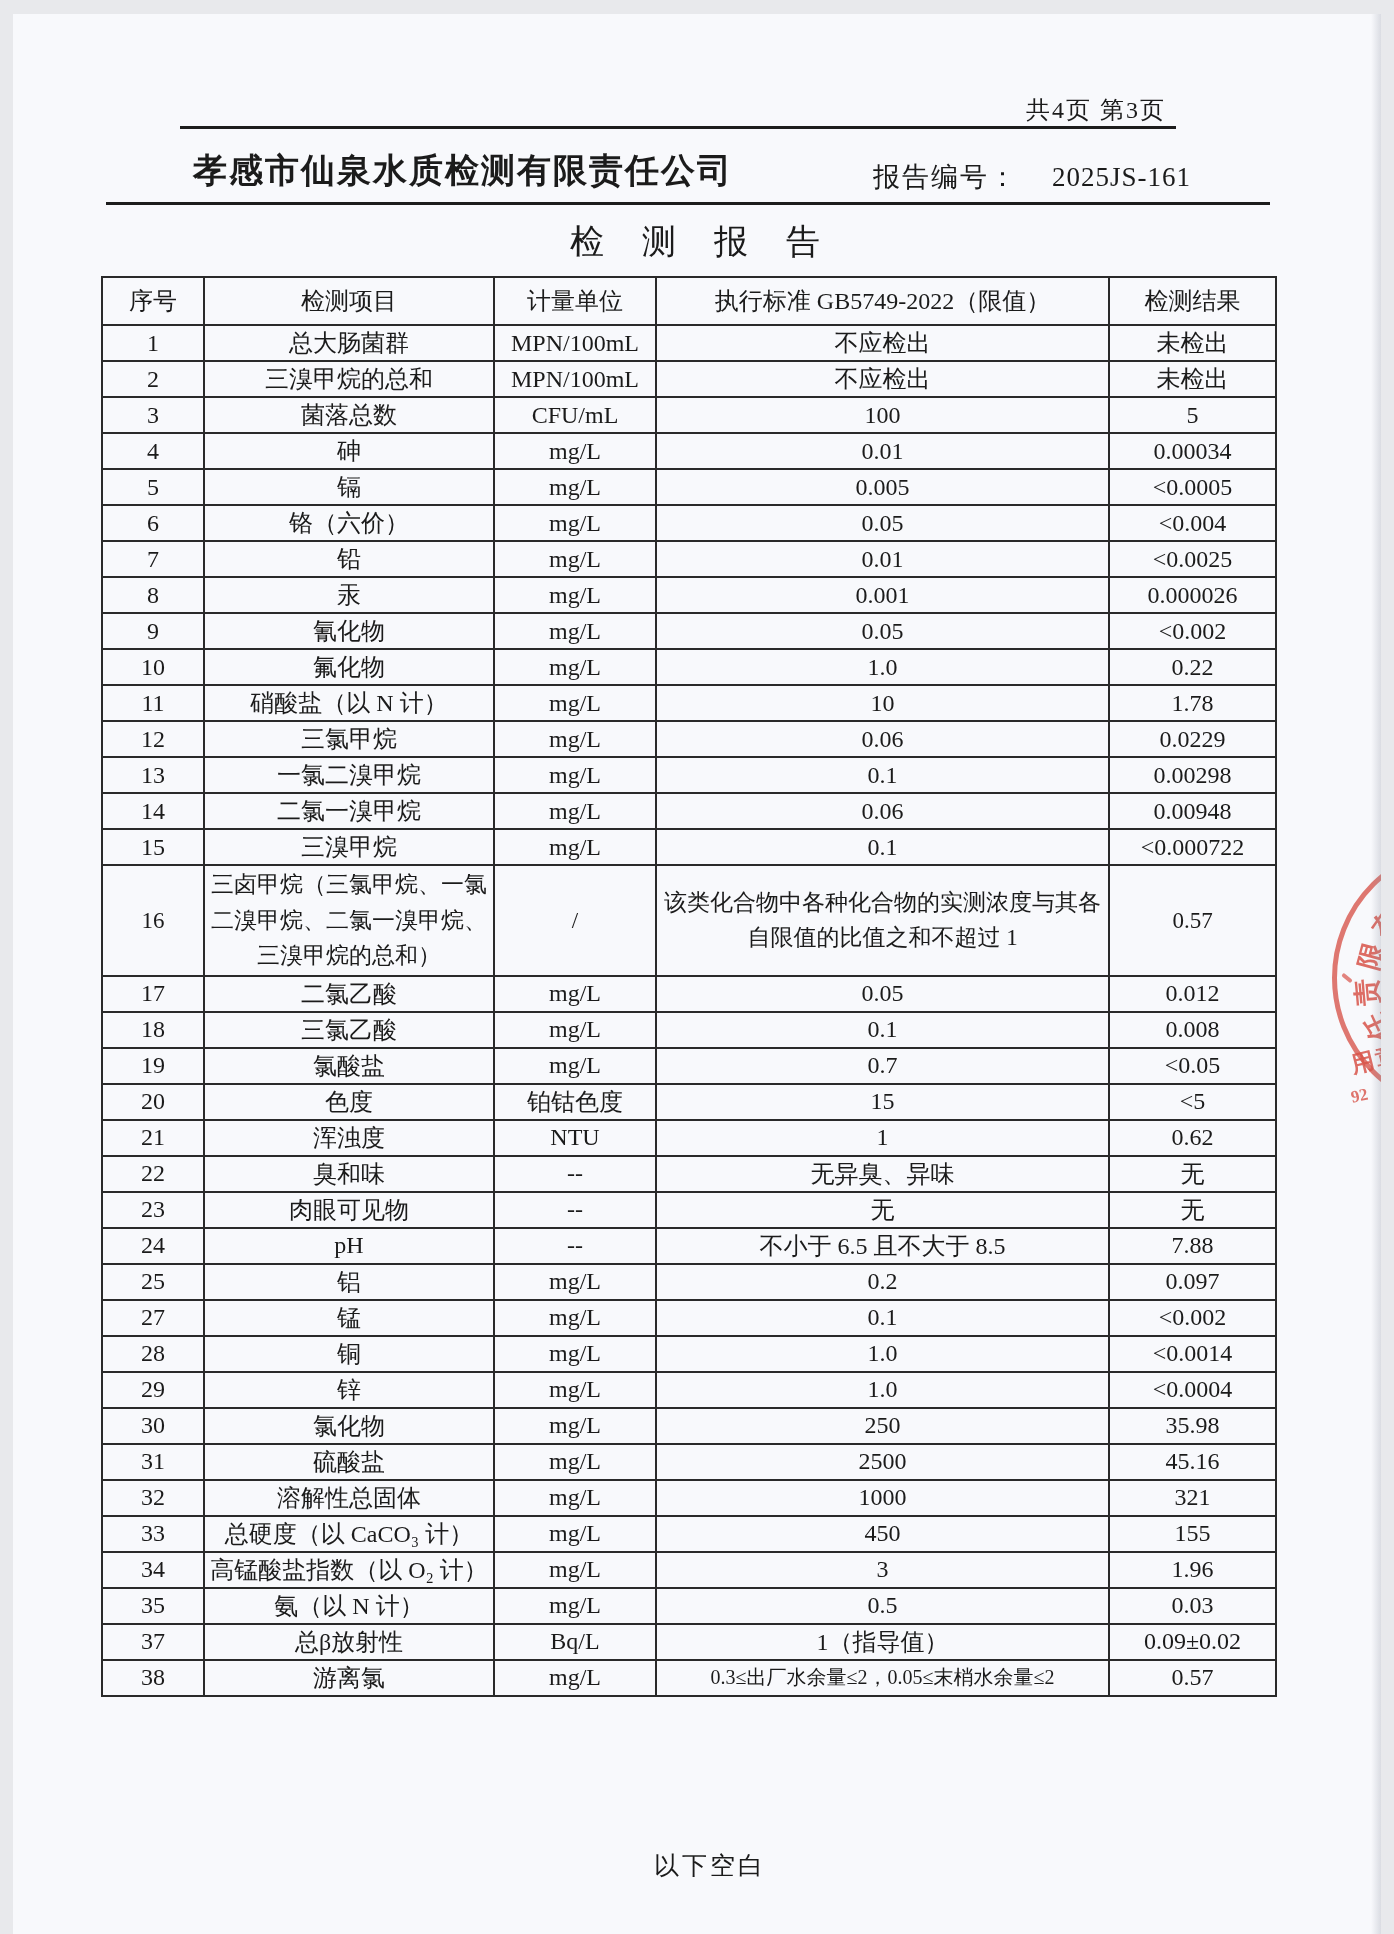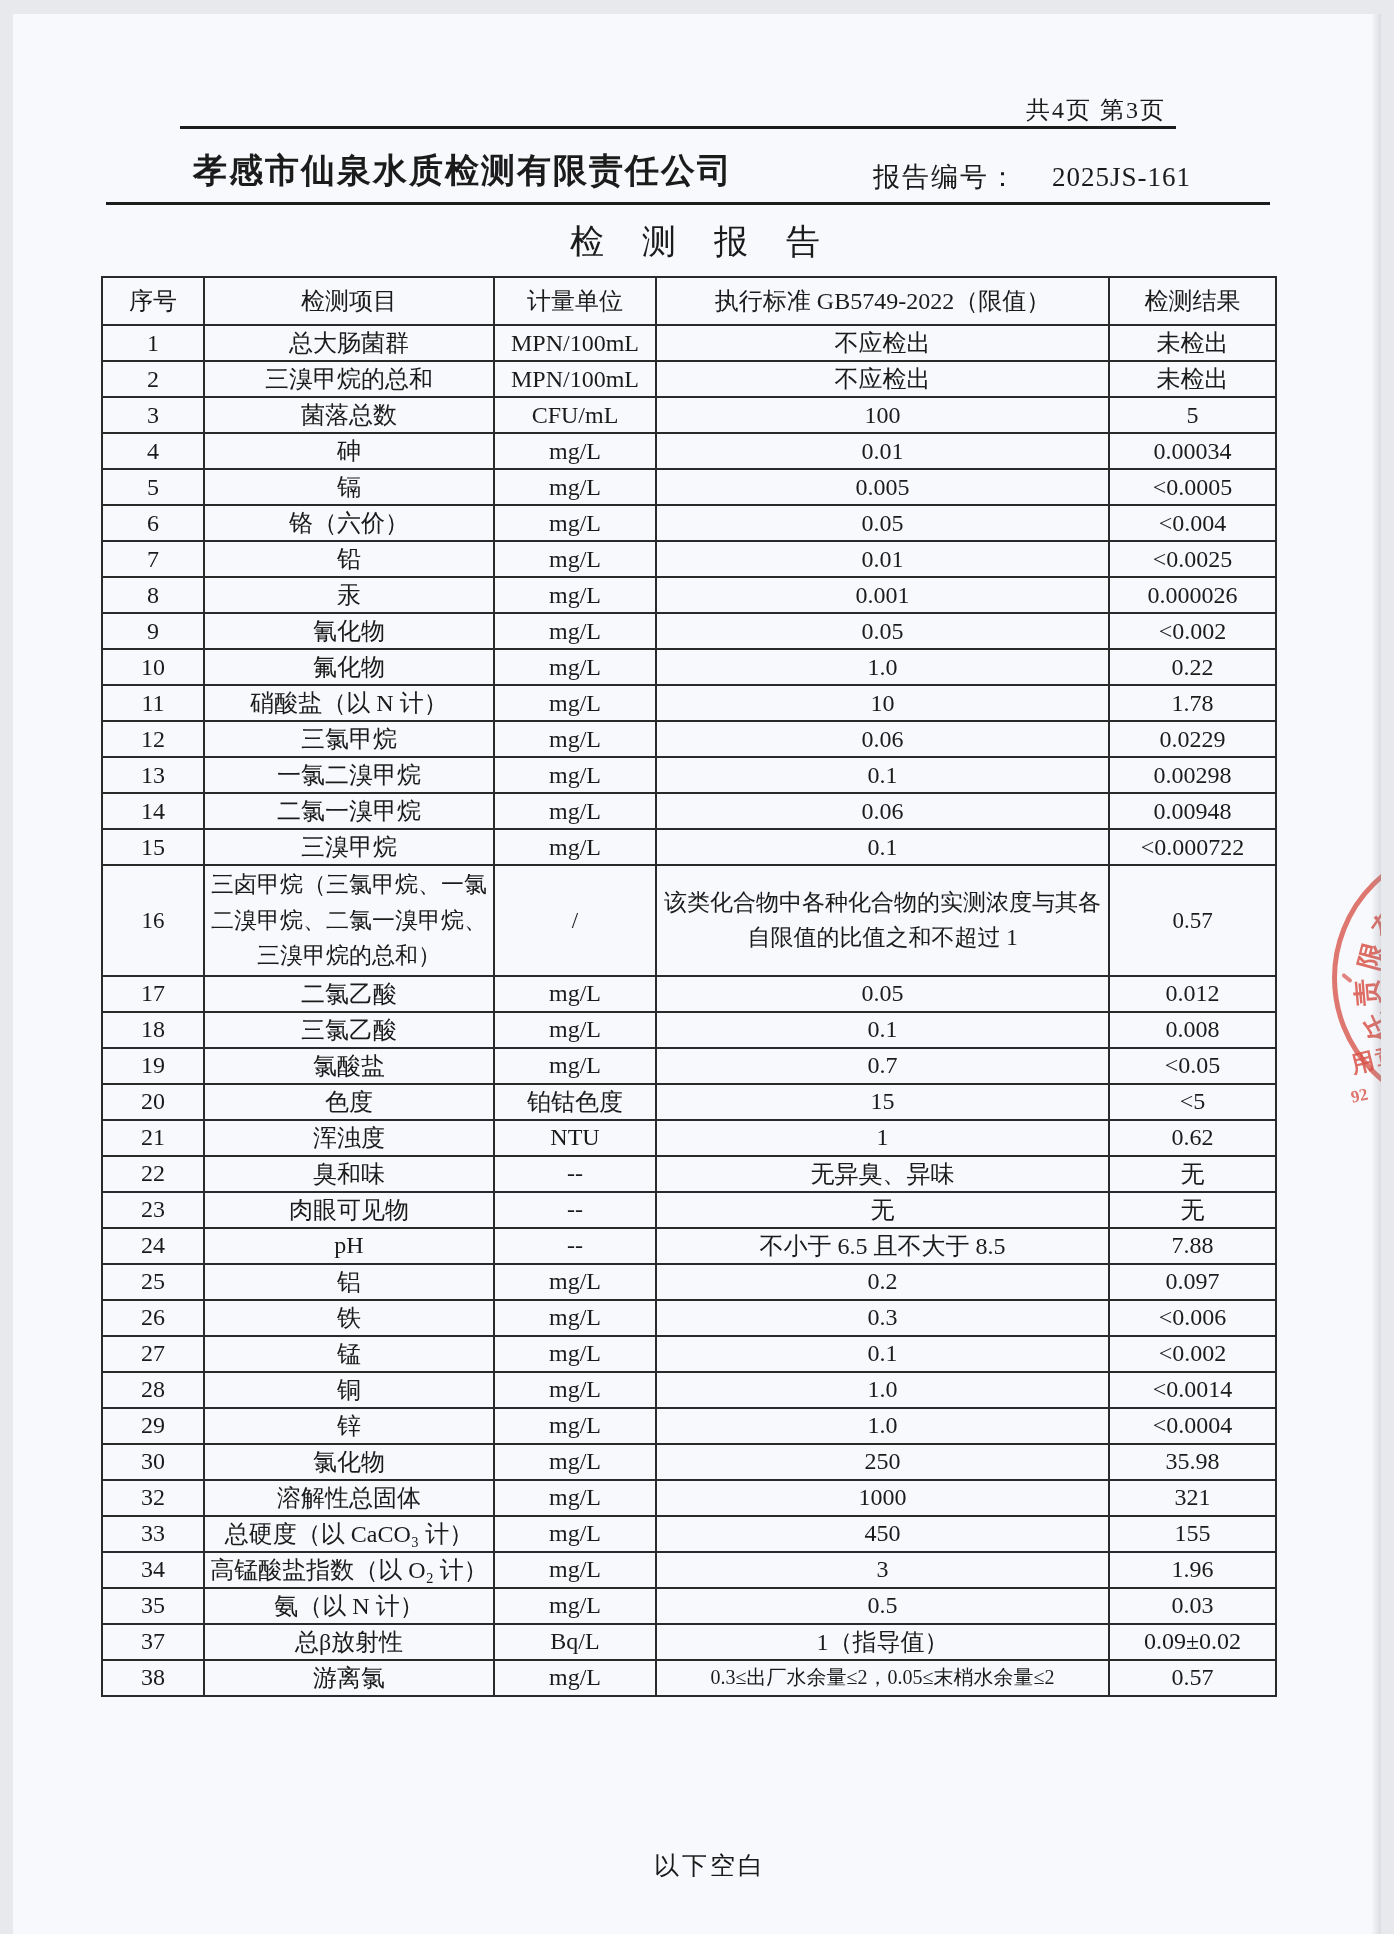--- a/index.html
+++ b/index.html
@@ -350,27 +350,20 @@
           <td>7.88</td>
         </tr>
         <tr>
           <td>25</td>
           <td>铝</td>
           <td>mg/L</td>
           <td>0.2</td>
           <td>0.097</td>
         </tr>
         <tr>
-          <td>26</td>
-          <td>铁</td>
-          <td>mg/L</td>
-          <td>0.3</td>
-          <td>&lt;0.006</td>
-        </tr>
-        <tr>
           <td>27</td>
           <td>锰</td>
           <td>mg/L</td>
           <td>0.1</td>
           <td>&lt;0.002</td>
         </tr>
         <tr>
           <td>28</td>
           <td>铜</td>
           <td>mg/L</td>
@@ -383,20 +376,27 @@
           <td>mg/L</td>
           <td>1.0</td>
           <td>&lt;0.0004</td>
         </tr>
         <tr>
           <td>30</td>
           <td>氯化物</td>
           <td>mg/L</td>
           <td>250</td>
           <td>35.98</td>
+        </tr>
+        <tr>
+          <td>31</td>
+          <td>硫酸盐</td>
+          <td>mg/L</td>
+          <td>2500</td>
+          <td>45.16</td>
         </tr>
         <tr>
           <td>32</td>
           <td>溶解性总固体</td>
           <td>mg/L</td>
           <td>1000</td>
           <td>321</td>
         </tr>
         <tr>
           <td>33</td>

